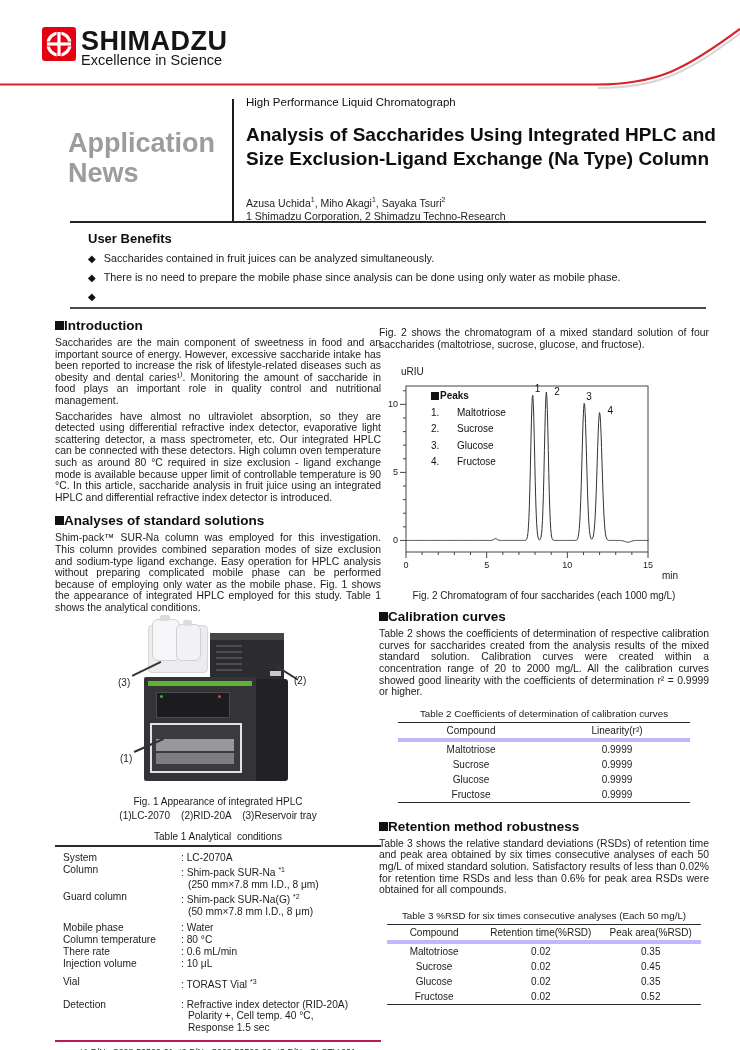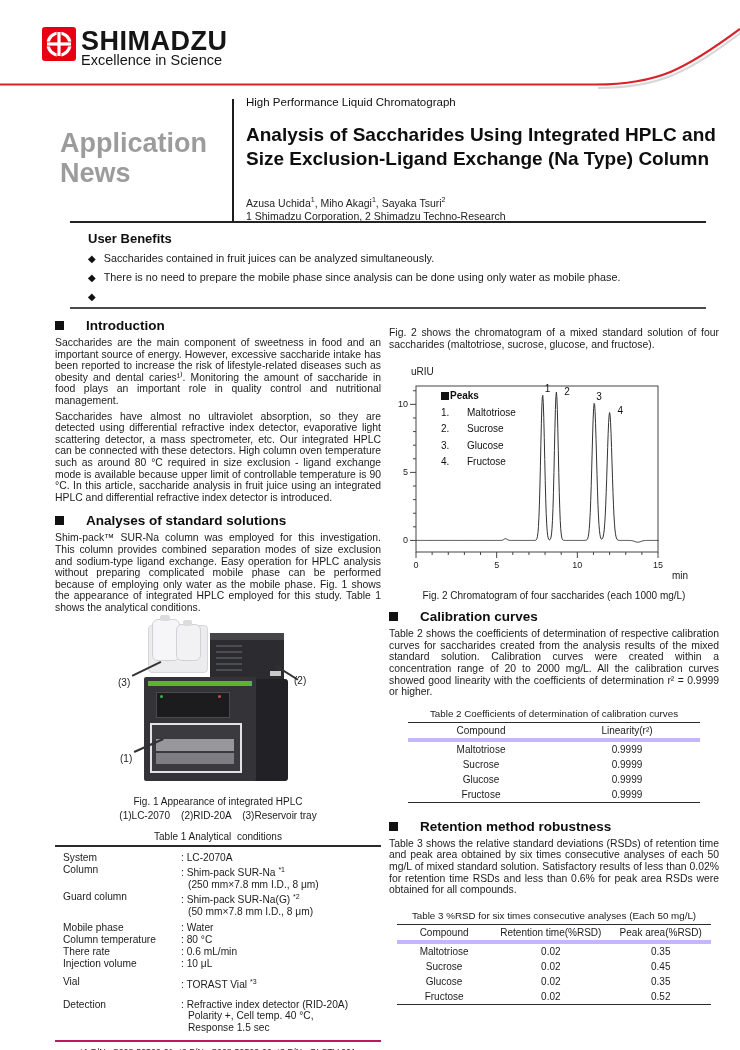--- a/index.html
+++ b/index.html
@@ -6,38 +6,38 @@
   body{
     width:740px;height:1050px;position:relative;overflow:hidden;
     background:#ffffff;color:#1c1c1c;
     font-family:"Liberation Sans", sans-serif;
   }
   
   .logo-mark{position:absolute;left:42px;top:27px;width:34px;height:34px;}
   .brand-name{position:absolute;left:81px;top:26px;font-size:27px;font-weight:bold;letter-spacing:.5px;color:#151515;}
   .brand-tagline{position:absolute;left:81px;top:52px;font-size:14.5px;color:#151515;}
   .red-curve{position:absolute;left:0;top:0;width:740px;height:100px;}
-  .series-title{position:absolute;left:60px;top:128px;width:170px;font-size:27px;font-weight:bold;color:#9c9c9c;line-height:1.12;}
+  .series-title{position:absolute;left:68px;top:128px;width:170px;font-size:27px;font-weight:bold;color:#9c9c9c;line-height:1.12;}
   .v-divider{position:absolute;left:232px;top:99px;width:2px;height:123px;background:#1c1c1c;}
   .category-label{position:absolute;left:246px;top:96px;font-size:11.5px;color:#111;}
   .doc-title{position:absolute;left:246px;top:123px;width:470px;font-size:19px;font-weight:bold;line-height:1.27;color:#0e0e0e;}
   .authors-line{position:absolute;left:246px;top:196px;font-size:10.5px;color:#222;}
   .authors-line sup{font-size:7px;}
   .affiliation-line{position:absolute;left:246px;top:210px;font-size:10.5px;color:#222;}
   .header-rule{position:absolute;left:70px;top:221px;width:636px;height:2px;background:#222;}
   
   .benefits{position:absolute;left:88px;top:231px;width:620px;}
   .benefits-title{font-size:13px;font-weight:bold;color:#0e0e0e;}
   .benefit-item{display:flex;gap:8px;margin-top:6px;font-size:10.8px;color:#1a1a1a;}
   .diamond{font-size:10px;line-height:13px;color:#111;}
   .section-divider{position:absolute;left:70px;top:307px;width:636px;height:2px;background:#4c4c4c;}
   
   .col-left{position:absolute;left:55px;top:318px;width:326px;}
-  .col-right{position:absolute;left:389px;top:327px;width:330px;}
-  .section-head{display:flex;align-items:center;gap:22px;font-size:13.5px;font-weight:bold;color:#0e0e0e;margin:0 0 4px 0;}
+  .col-right{position:absolute;left:379px;top:327px;width:330px;}
+  .section-head{display:flex;align-items:center;gap:0;font-size:13.5px;font-weight:bold;color:#0e0e0e;margin:0 0 4px 0;}
   .section-head .sq{width:9px;height:9px;background:#111;flex:0 0 auto;}
   .body-text{font-size:10.4px;line-height:11.6px;text-align:justify;color:#1c1c1c;}
   .mt4{margin-top:4px;} .mt8{margin-top:8px;} .mt10{margin-top:10px;} .mt12{margin-top:12px;}
   
   .fig1{position:relative;width:200px;height:172px;margin:6px auto 0;}
   .fig1 .tray{position:absolute;left:30px;top:6px;width:58px;height:46px;background:#ececee;border:1px solid #d7d7da;border-radius:4px;}
   .fig1 .bottle1{position:absolute;left:34px;top:0;width:26px;height:40px;background:#f6f6f8;border:1px solid #d2d2d6;border-radius:6px;}
   .fig1 .bottle2{position:absolute;left:58px;top:5px;width:23px;height:35px;background:#f2f2f4;border:1px solid #d2d2d6;border-radius:6px;}
   .fig1 .cap1{position:absolute;left:42px;top:-4px;width:10px;height:6px;background:#dcdcdf;border-radius:2px;}
   .fig1 .cap2{position:absolute;left:65px;top:1px;width:9px;height:6px;background:#dcdcdf;border-radius:2px;}

